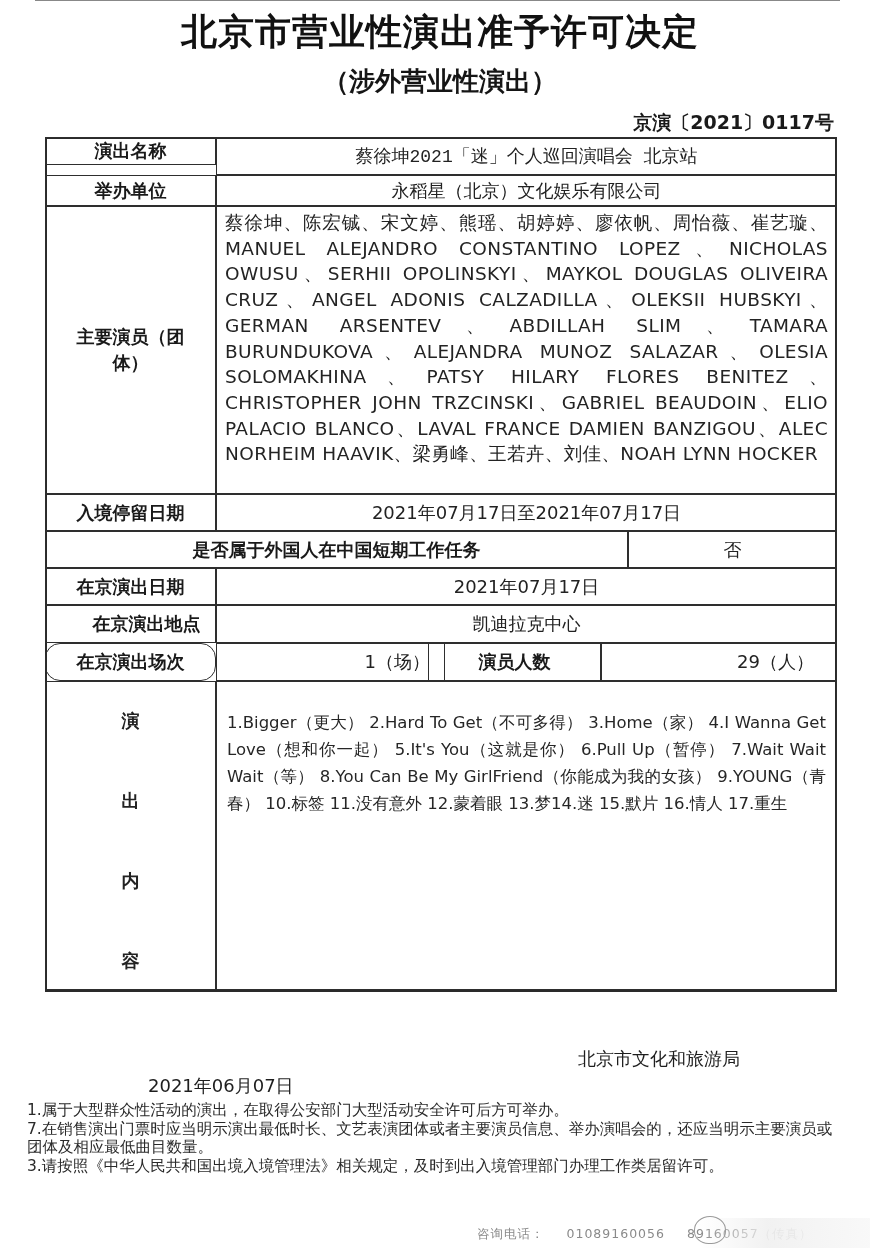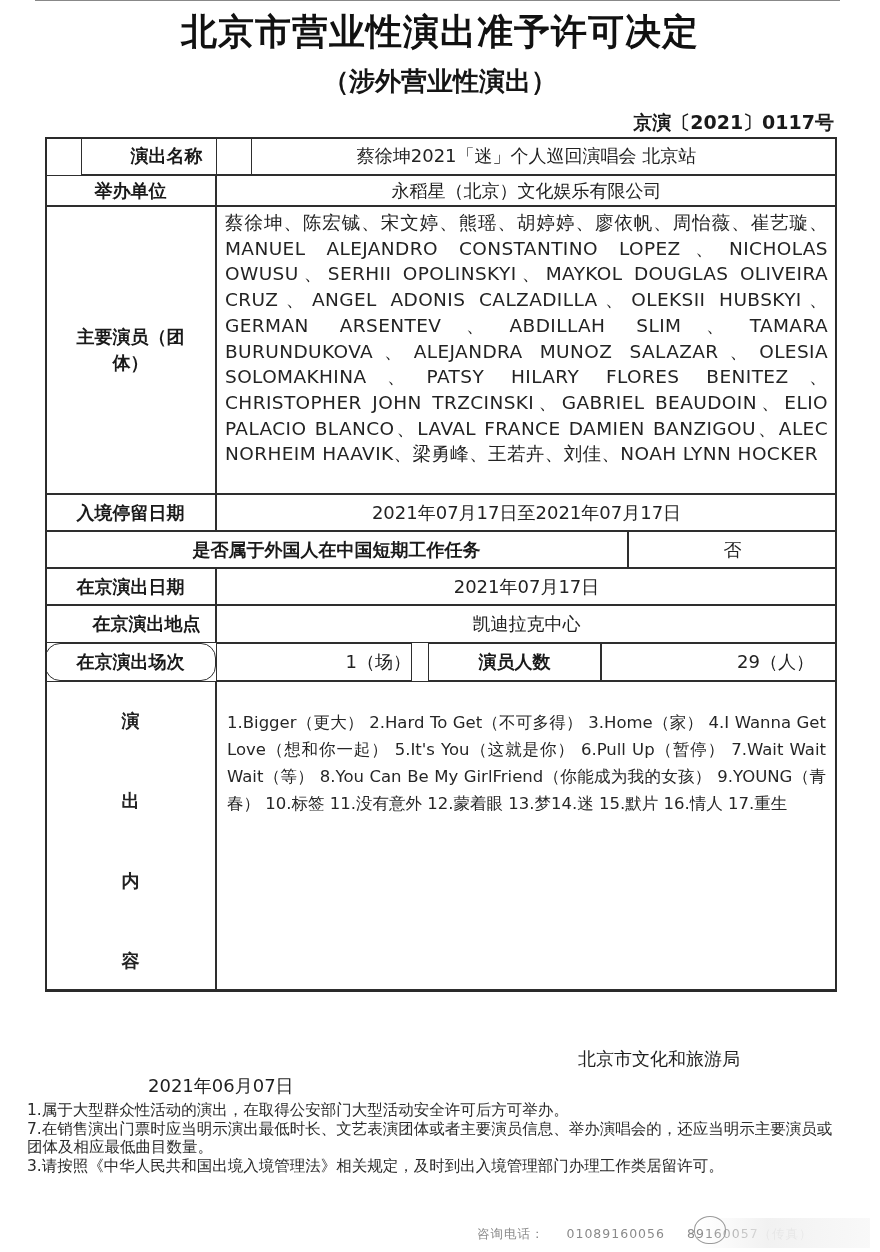--- a/index.html
+++ b/index.html
@@ -58,22 +58,22 @@
 <body>
 
 <div class="topline"></div>
 
 <div class="title">北京市营业性演出准予许可决定</div>
 <div class="subtitle">（涉外营业性演出）</div>
 <div class="docno">京演〔2021〕0117号</div>
 
 <div class="tbl" style="height:855px;"></div>
 
-<div class="cell lbl" style="left:45px;top:137px;width:171px;height:38px;margin-left:36px;">演出名称</div>
-<div class="cell val" style="left:216px;top:137px;width:621px;height:38px;">蔡徐坤2021「迷」个人巡回演唱会 北京站</div>
+<div class="cell lbl" style="left:45px;top:137px;width:171px;height:28px;">演出名称</div>
+<div class="cell val" style="left:216px;top:137px;width:621px;height:38px;font-family:Liberation Mono, monospace;">蔡徐坤2021「迷」个人巡回演唱会 北京站</div>
 
 <div class="cell lbl" style="left:45px;top:175px;width:171px;height:31px;">举办单位</div>
 <div class="cell val" style="left:216px;top:175px;width:621px;height:31px;">永稻星（北京）文化娱乐有限公司</div>
 
 <div class="cell lbl" style="left:45px;top:206px;width:171px;height:288px;text-align:center;line-height:26px;padding:0 14px;">
   <span>主要演员（团体）</span>
 </div>
 <div class="performers">蔡徐坤、陈宏铖、宋文婷、熊瑶、胡婷婷、廖依帆、周怡薇、崔艺璇、MANUEL ALEJANDRO CONSTANTINO LOPEZ、NICHOLAS OWUSU、SERHII OPOLINSKYI、MAYKOL DOUGLAS OLIVEIRA CRUZ、ANGEL ADONIS CALZADILLA、OLEKSII HUBSKYI、GERMAN ARSENTEV、ABDILLAH SLIM、TAMARA BURUNDUKOVA、ALEJANDRA MUNOZ SALAZAR、OLESIA SOLOMAKHINA、PATSY HILARY FLORES BENITEZ、CHRISTOPHER JOHN TRZCINSKI、GABRIEL BEAUDOIN、ELIO PALACIO BLANCO、LAVAL FRANCE DAMIEN BANZIGOU、ALEC NORHEIM HAAVIK、梁勇峰、王若卉、刘佳、NOAH LYNN HOCKER</div>
 
 <div class="cell lbl" style="left:45px;top:494px;width:171px;height:37px;">入境停留日期</div>
@@ -82,21 +82,21 @@
 <div class="cell lbl" style="left:45px;top:531px;width:583px;height:37px;">是否属于外国人在中国短期工作任务</div>
 <div class="cell val" style="left:628px;top:531px;width:209px;height:37px;">否</div>
 
 <div class="cell lbl" style="left:45px;top:568px;width:171px;height:37px;">在京演出日期</div>
 <div class="cell val" style="left:216px;top:568px;width:621px;height:37px;">2021年07月17日</div>
 
 <div class="cell lbl" style="left:45px;top:605px;width:171px;height:38px;padding-left:32px;">在京演出地点</div>
 <div class="cell val" style="left:216px;top:605px;width:621px;height:38px;">凯迪拉克中心</div>
 
 <div class="cell lbl" style="left:45px;top:643px;width:171px;height:38px;border-radius:15px;">在京演出场次</div>
-<div class="cell val" style="left:216px;top:643px;width:196px;height:38px;justify-content:flex-end;">1（场）</div>
+<div class="cell val" style="left:216px;top:643px;width:229px;height:38px;justify-content:flex-end;padding-right:14px;">1（场）</div>
 <div class="cell lbl" style="left:428px;top:643px;width:173px;height:38px;">演员人数</div>
 <div class="cell val" style="left:601px;top:643px;width:236px;height:38px;justify-content:flex-end;padding-right:22px;">29（人）</div>
 
 <div class="content-label">
   <span style="top:27px;">演</span>
   <span style="top:107px;">出</span>
   <span style="top:187px;">内</span>
   <span style="top:267px;">容</span>
 </div>
 <div class="content-body">1.Bigger（更大） 2.Hard To Get（不可多得） 3.Home（家） 4.I Wanna Get Love（想和你一起） 5.It's You（这就是你） 6.Pull Up（暂停） 7.Wait Wait Wait（等） 8.You Can Be My GirlFriend（你能成为我的女孩） 9.YOUNG（青春） 10.标签 11.没有意外 12.蒙着眼 13.梦14.迷 15.默片 16.情人 17.重生</div>

